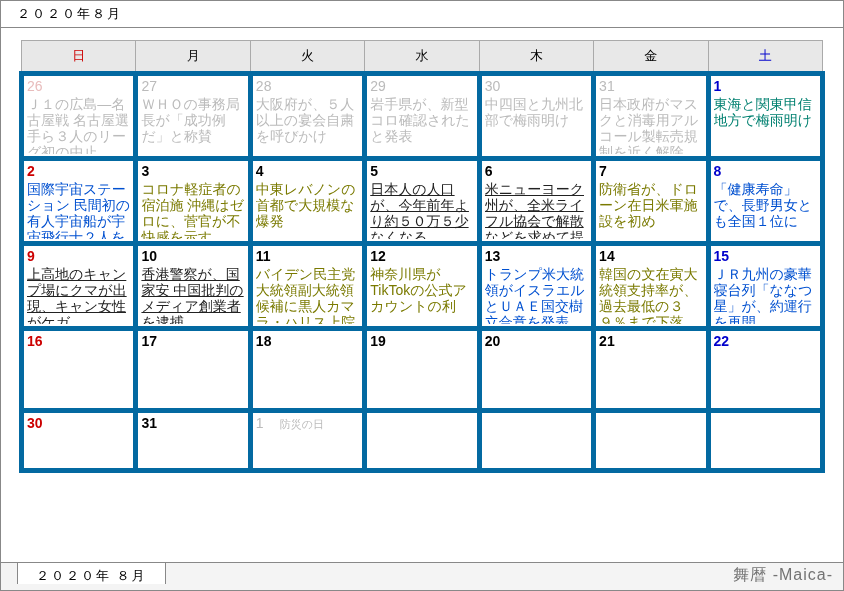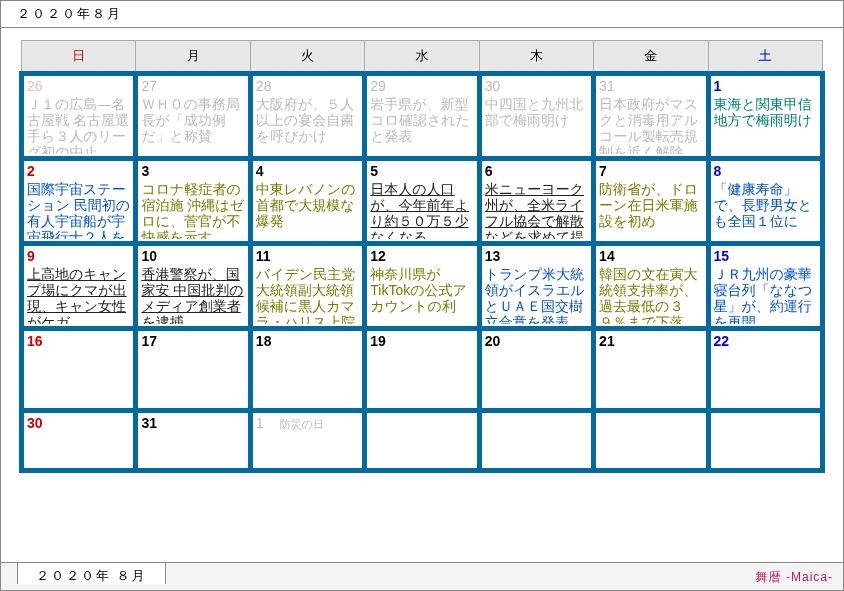--- a/index.html
+++ b/index.html
@@ -97,22 +97,22 @@
     padding: 4px 18px;
     font-size: 13px;
     letter-spacing: 2px;
     top: -1px;
     height: 22px;
   }
   .footer-brand {
     position: absolute;
     right: 10px;
     bottom: 4px;
-    font-size: 12px;
-    color: #be185d;
+    font-size: 16px;
+    color: #737373;
     letter-spacing: 1px;
   }
   tr.last-row td { height: 60px; }
 </style>
 </head>
 <body>
 
 <div class="window">
   <div class="titlebar">２０２０年８月</div>
 

